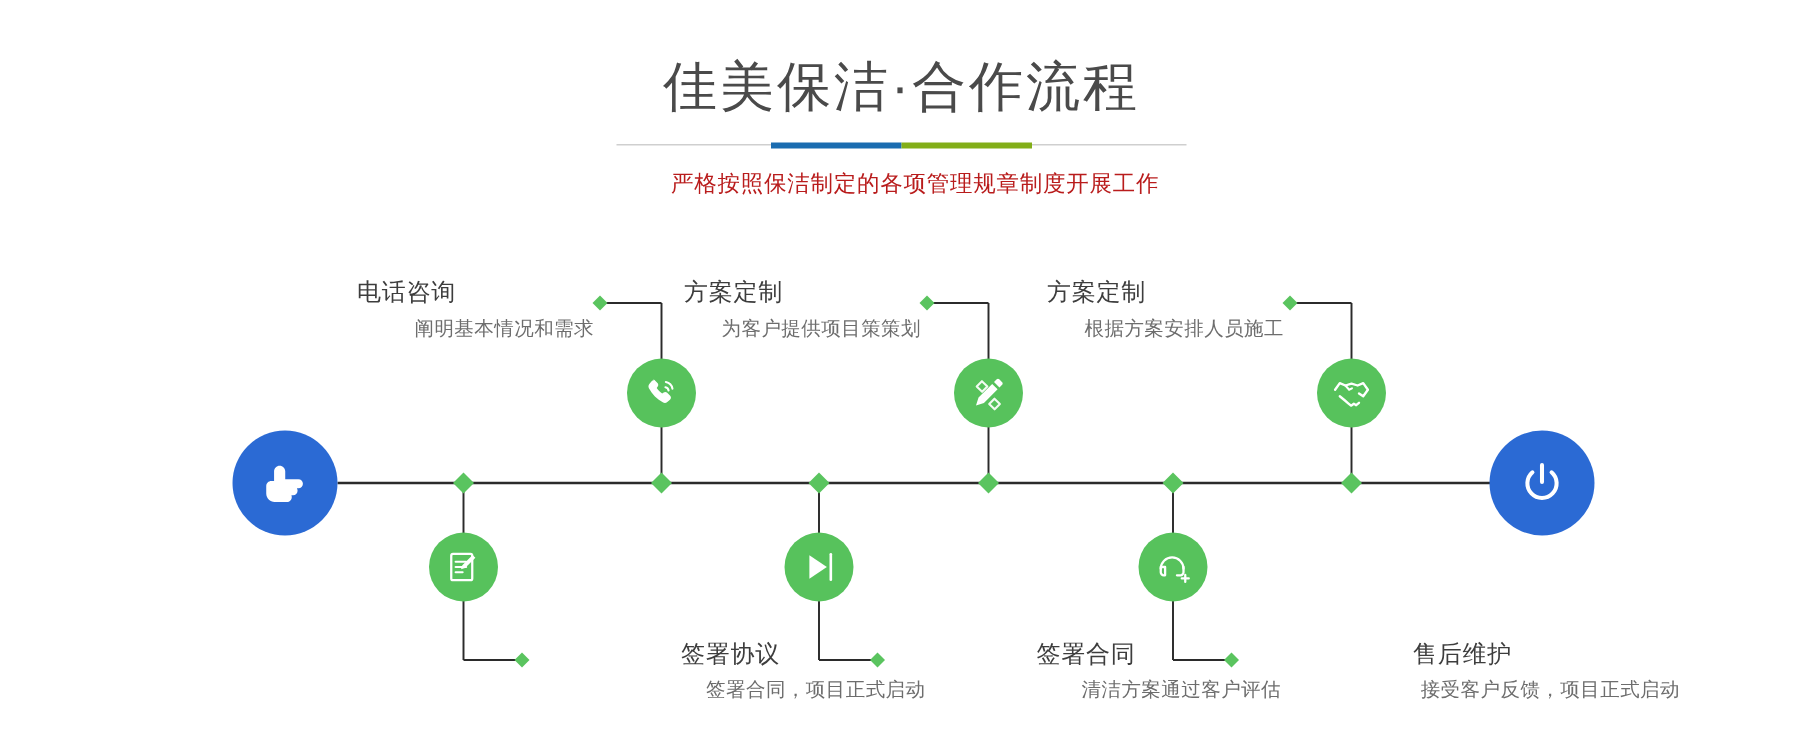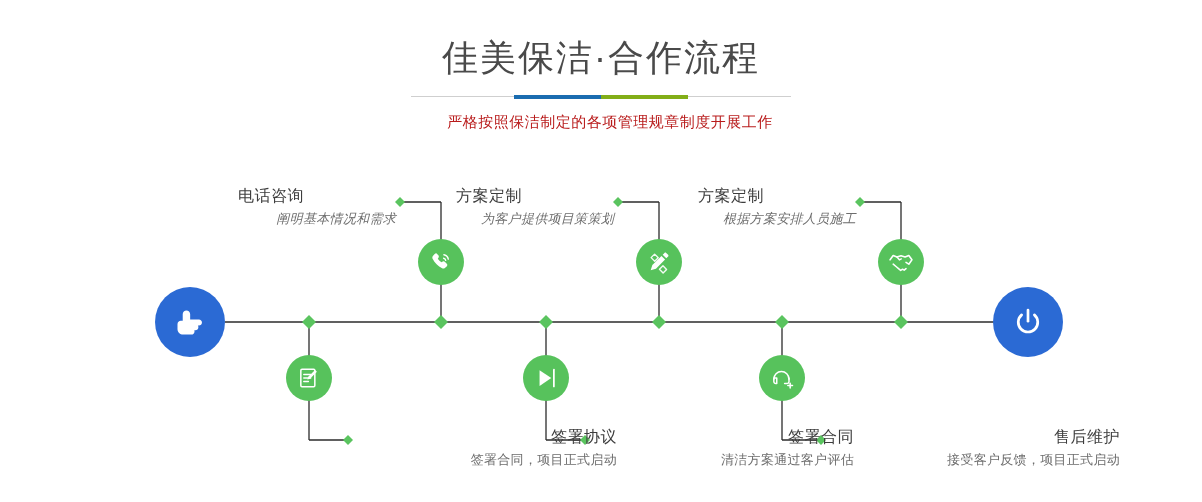--- a/index.html
+++ b/index.html
@@ -125,22 +125,22 @@
   }
   .label .desc {
     display: block;
     font-size: 13px;
     color: #6d6d6d;
     line-height: 19px;
     margin-top: 3px;
     letter-spacing: 0.3px;
   }
   .label.above .ttl { text-align: center; }
-  .label.above .desc { text-align: right; font-style: italic; }
-  .label.below .ttl { text-align: right; }
+  .label.above .desc { text-align: right; }
+  .label.below .ttl { text-align: center; }
   .label.below .desc { text-align: right; }
 </style>
 </head>
 <body>
 
 <div id="page">
 
   <div class="header">
     <h1 class="title">佳美保洁·合作流程</h1>
     <div class="divider-wrap">

